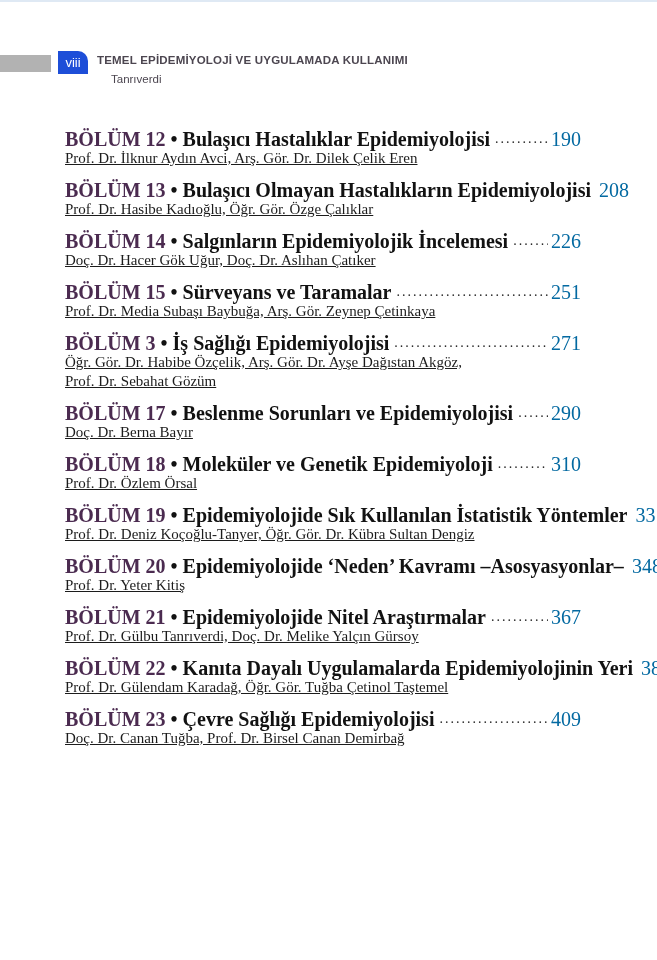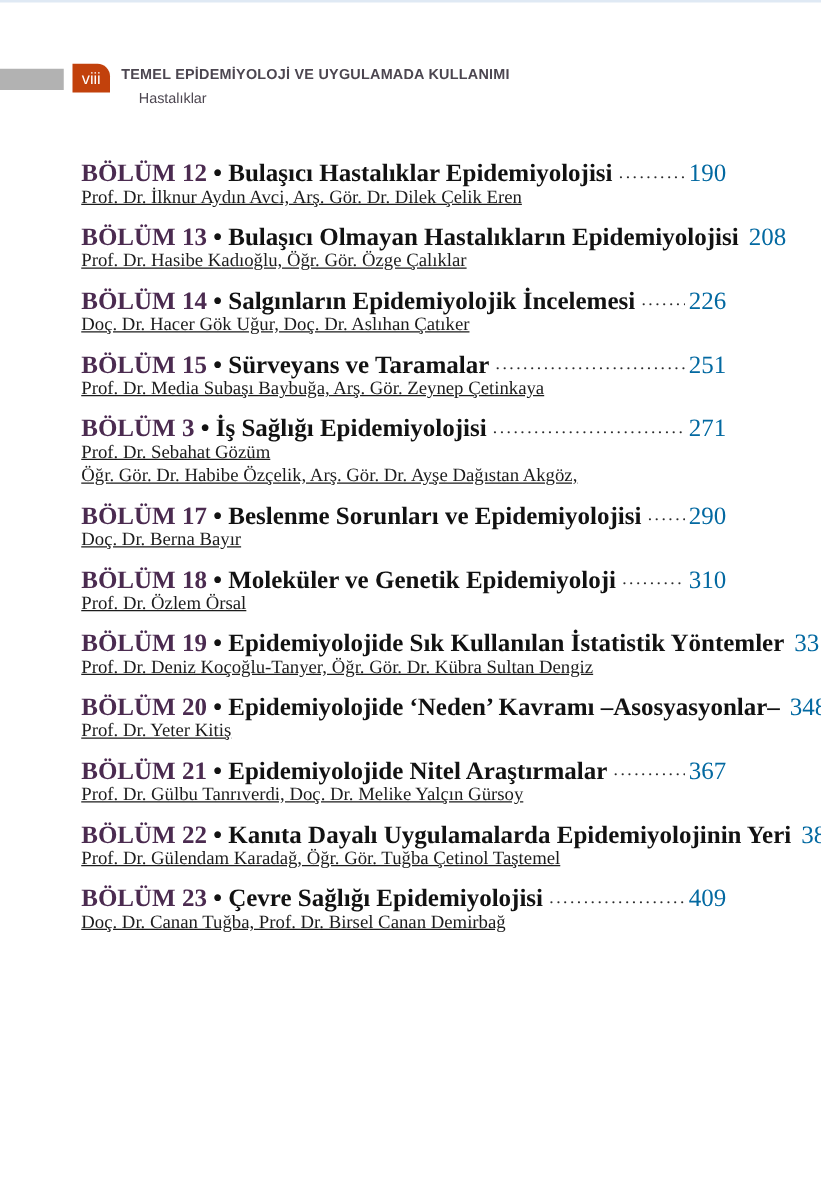--- a/index.html
+++ b/index.html
@@ -5,21 +5,21 @@
   html,body{margin:0;padding:0;}
   body{
     width:657px;height:960px;position:relative;overflow:hidden;
     background:#ffffff;
     font-family:"Liberation Serif", serif;
   }
   .top-edge-line{position:absolute;top:0;left:0;width:657px;height:2px;background:#dfe9f4;}
   .header-gray-bar{position:absolute;left:0;top:55px;width:51px;height:17px;background:#b2b2b2;}
   .page-badge{
     position:absolute;left:58px;top:51px;width:30px;height:23px;
-    background:#c2410c;border-radius:0 10px 0 0;
+    background:#1d4ed8;border-radius:0 10px 0 0;
     color:#ffffff;font-family:"Liberation Sans", sans-serif;font-size:13px;
     display:flex;align-items:center;justify-content:center;
   }
   .header-titles{position:absolute;left:97px;top:54px;font-family:"Liberation Sans", sans-serif;color:#4c4650;}
   .book-title{font-size:11.5px;font-weight:700;letter-spacing:0.2px;line-height:12px;}
   .contents-heading{font-size:11.5px;margin-top:7px;margin-left:14px;line-height:12px;}
 
   .toc{position:absolute;left:65px;top:126px;width:516px;}
   .toc-entry{margin-bottom:9px;}
   .toc-line{
@@ -44,21 +44,21 @@
 <body>
 
 <div class="top-edge-line"></div>
 
 <div class="header-gray-bar"></div>
 <div class="page-badge">
   <span>viii</span>
 </div>
 <div class="header-titles">
   <div class="book-title">TEMEL EPİDEMİYOLOJİ VE UYGULAMADA KULLANIMI</div>
-  <div class="contents-heading">Hastalıklar</div>
+  <div class="contents-heading">Tanrıverdi</div>
 </div>
 
 <div class="toc">
 
   <div class="toc-entry">
     <div class="toc-line">
       <span class="chapter-number">BÖLÜM 12</span>
       <span class="bullet-sep">•</span>
       <span class="chapter-title">Bulaşıcı Hastalıklar Epidemiyolojisi</span>
       <span class="dot-leader"></span>
@@ -101,22 +101,22 @@
   </div>
 
   <div class="toc-entry">
     <div class="toc-line">
       <span class="chapter-number">BÖLÜM 3</span>
       <span class="bullet-sep">•</span>
       <span class="chapter-title">İş Sağlığı Epidemiyolojisi</span>
       <span class="dot-leader"></span>
       <span class="page-num">271</span>
     </div>
+    <div class="authors-line">Öğr. Gör. Dr. Habibe Özçelik, Arş. Gör. Dr. Ayşe Dağıstan Akgöz,</div>
     <div class="authors-line">Prof. Dr. Sebahat Gözüm</div>
-    <div class="authors-line">Öğr. Gör. Dr. Habibe Özçelik, Arş. Gör. Dr. Ayşe Dağıstan Akgöz,</div>
   </div>
 
   <div class="toc-entry">
     <div class="toc-line">
       <span class="chapter-number">BÖLÜM 17</span>
       <span class="bullet-sep">•</span>
       <span class="chapter-title">Beslenme Sorunları ve Epidemiyolojisi</span>
       <span class="dot-leader"></span>
       <span class="page-num">290</span>
     </div>

